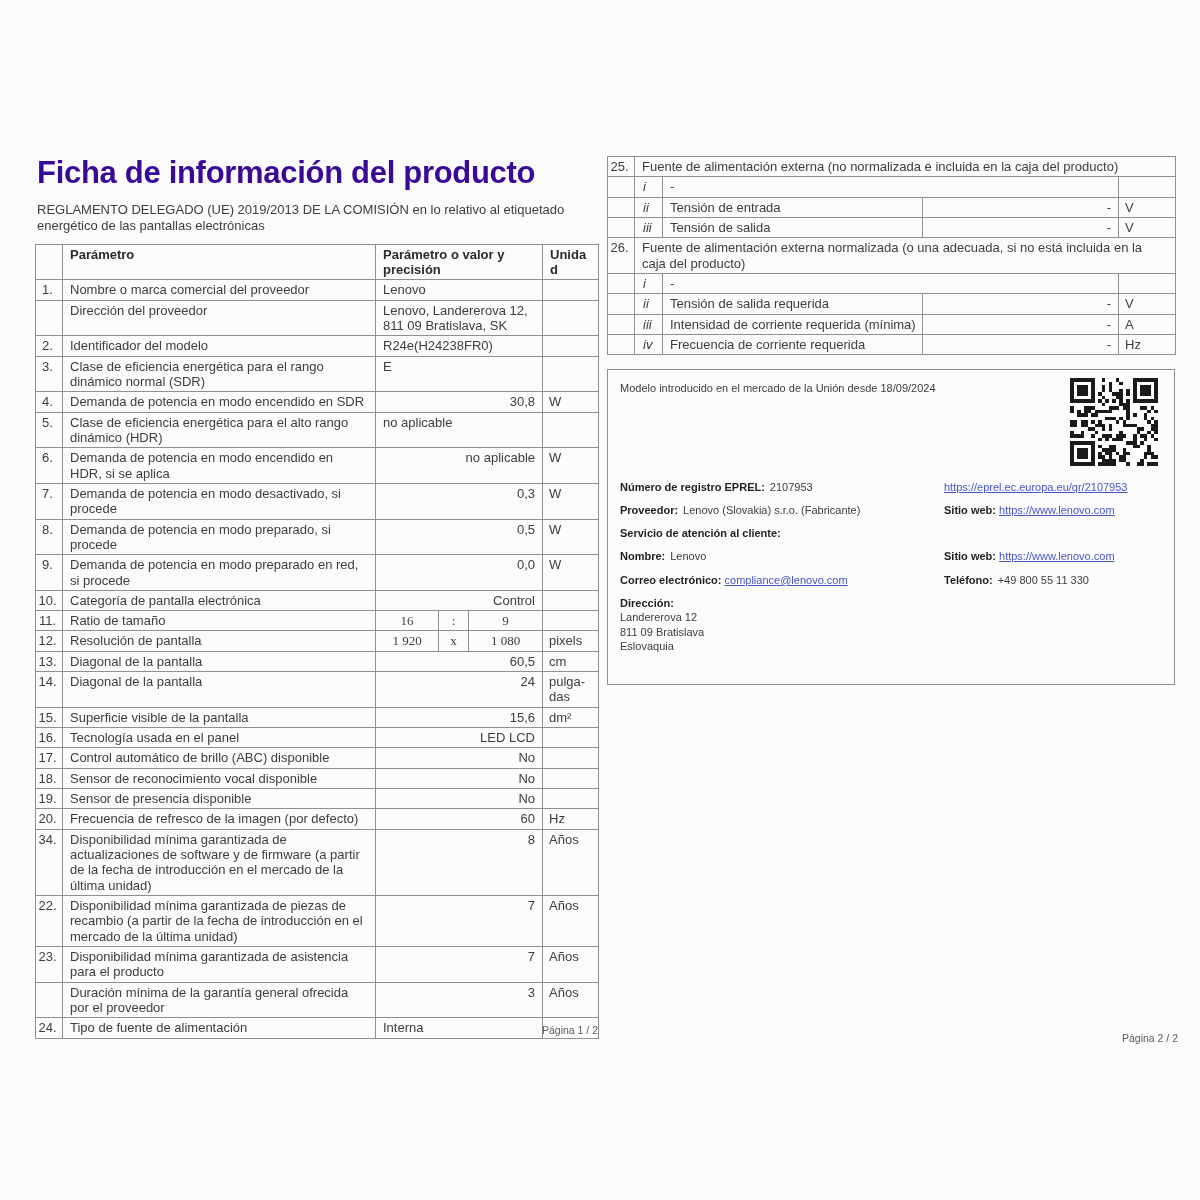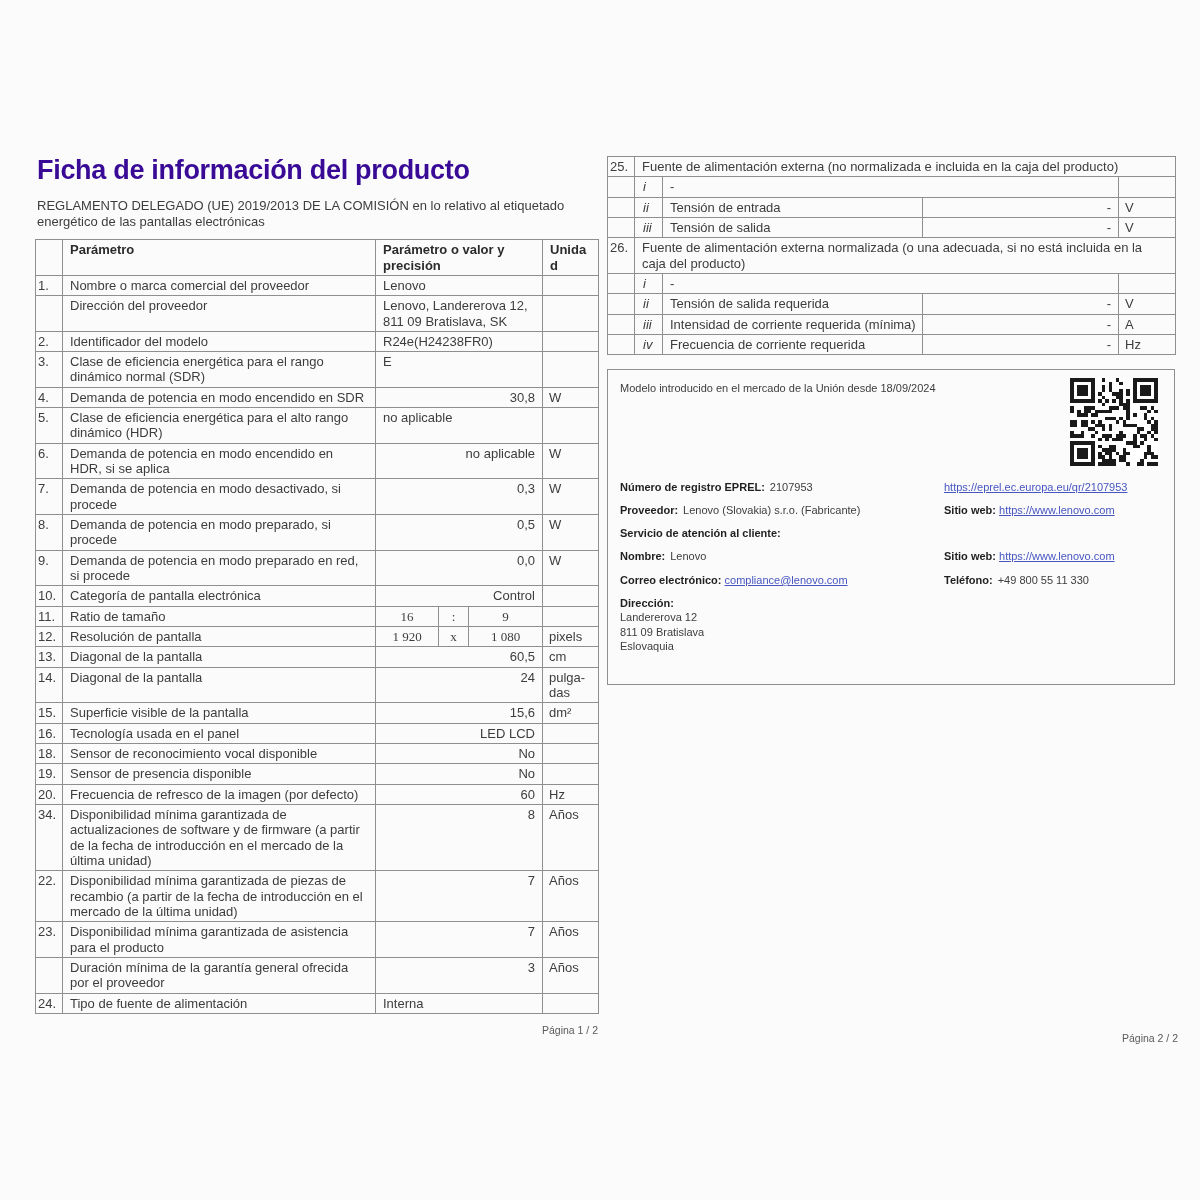--- a/index.html
+++ b/index.html
@@ -6,33 +6,33 @@
   body{
     width:1200px;height:1200px;background:#fbfbfb;overflow:hidden;
     font-family:"Liberation Sans",sans-serif;color:#3d3d3d;
     -webkit-font-smoothing:antialiased;
   }
   .page{position:relative;width:1200px;height:1200px;}
 
   
   .col-left{position:absolute;left:35px;top:156px;width:563px;}
   .doc-title{
-    font-size:27px;font-weight:bold;letter-spacing:-0.3px;
+    font-size:31px;font-weight:bold;letter-spacing:-0.3px;
     margin:0 0 12px 2px;line-height:1.1;
   }
   .doc-subtitle{
     font-size:13px;line-height:1.25;margin:0 2px 9px 2px;color:#3d3d3d;
   }
 
   table{border-collapse:collapse;table-layout:fixed;width:100%;
         font-size:13px;line-height:1.18;}
   td,th{border:1px solid #8f8f8f;vertical-align:top;
         padding:2px 7px 2px 7px;color:#3d3d3d;word-wrap:break-word;}
   th{font-weight:bold;text-align:left;color:#2b2b2b;margin-left:46px;}
-  td.num,th.num{text-align:left;padding-right:5px;padding-left:2px;}
+  td.num,th.num{text-align:center;padding-right:5px;padding-left:2px;}
   td.value.right{text-align:right;}
   td.unit{padding-left:6px;padding-right:4px;white-space:pre-line;}
   td.value.split{padding:0;font-family:Liberation Serif, serif;}
   .sp{display:flex;align-items:stretch;height:100%;}
   .sp span{display:block;text-align:center;padding:2px 0;}
   .sp .s1{flex:0 0 62px;}
   .sp .s2{flex:0 0 29px;border-left:1px solid #8f8f8f;border-right:1px solid #8f8f8f;}
   .sp .s3{flex:1;}
 
   
@@ -194,20 +194,26 @@
           <tr>
             <td class="num">15.</td>
             <td class="label">Superficie visible de la pantalla</td>
             <td class="value right">15,6</td>
             <td class="unit">dm²</td>
           </tr>
           <tr>
             <td class="num">16.</td>
             <td class="label">Tecnología usada en el panel</td>
             <td class="value right">LED LCD</td>
+            <td class="unit"></td>
+          </tr>
+          <tr>
+            <td class="num">17.</td>
+            <td class="label">Control automático de brillo (ABC) disponible</td>
+            <td class="value right">No</td>
             <td class="unit"></td>
           </tr>
           <tr>
             <td class="num">18.</td>
             <td class="label">Sensor de reconocimiento vocal disponible</td>
             <td class="value right">No</td>
             <td class="unit"></td>
           </tr>
           <tr>
             <td class="num">19.</td>

